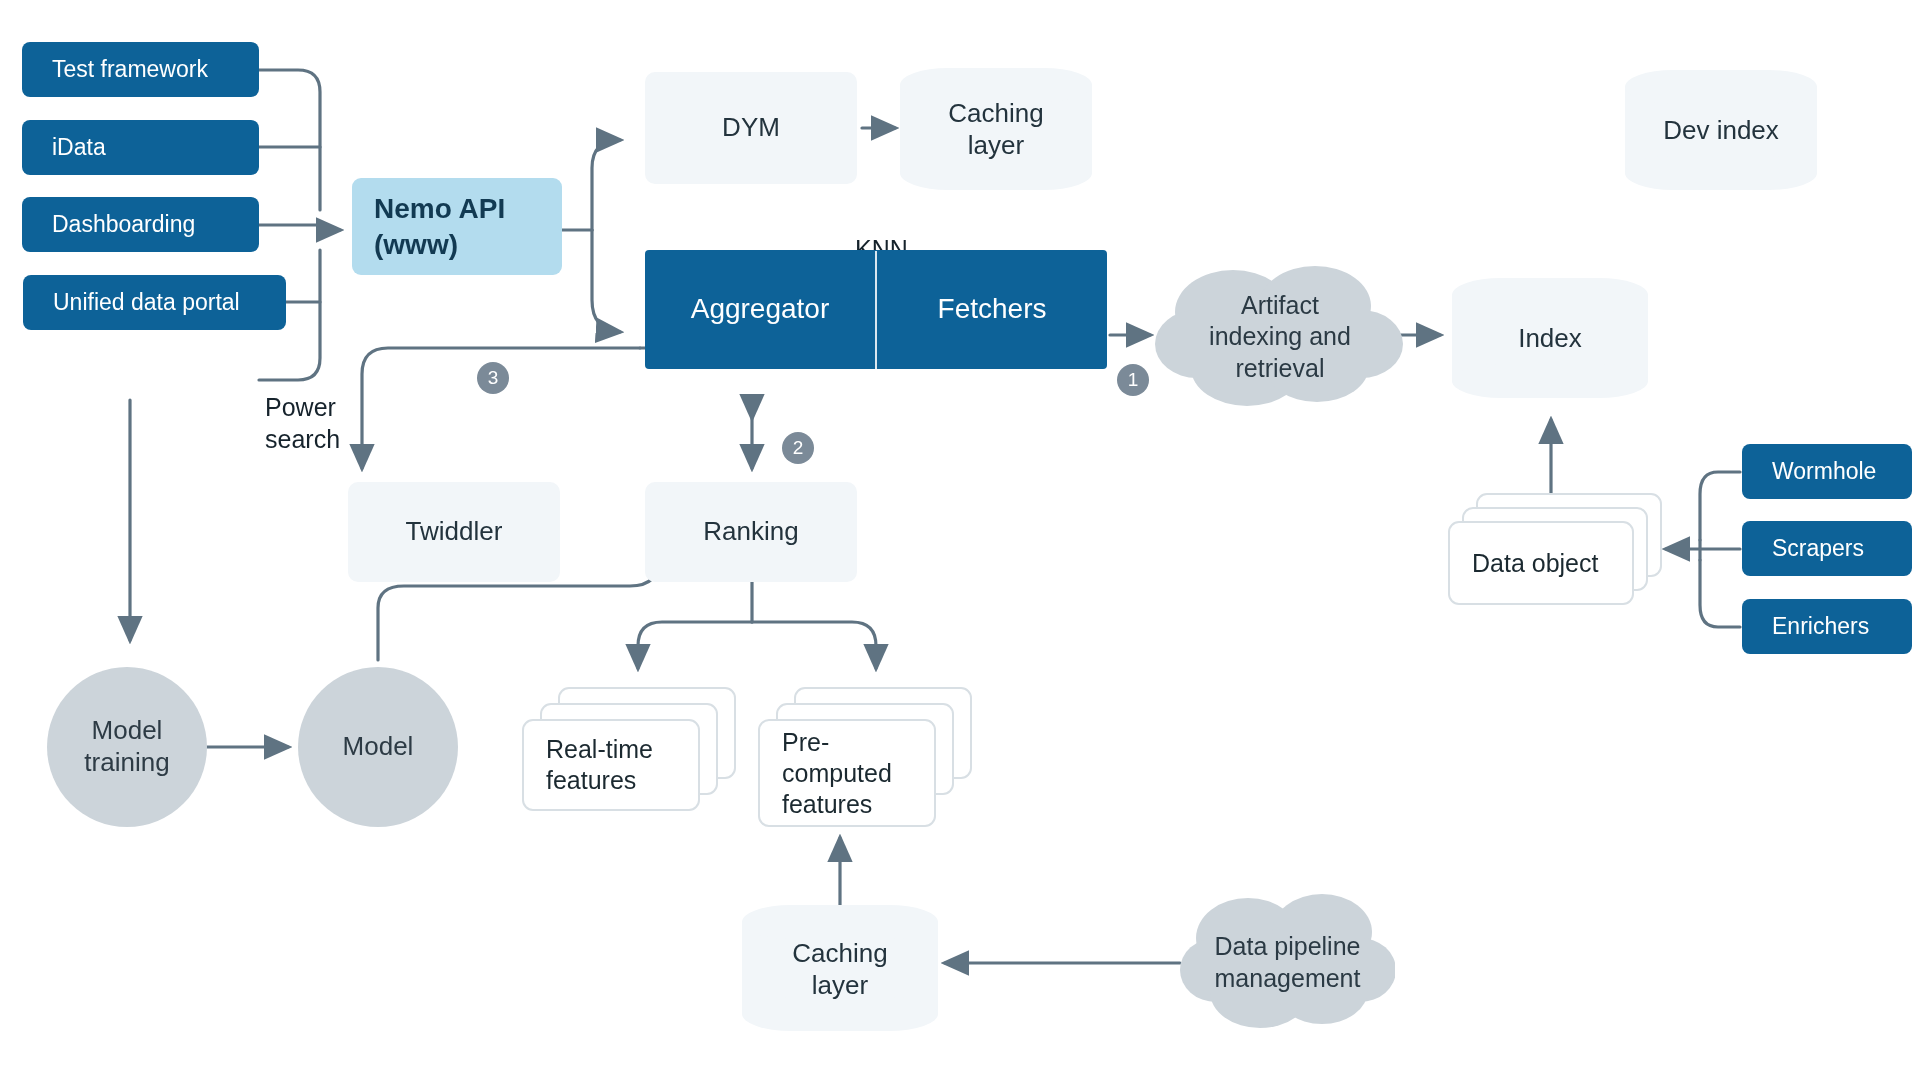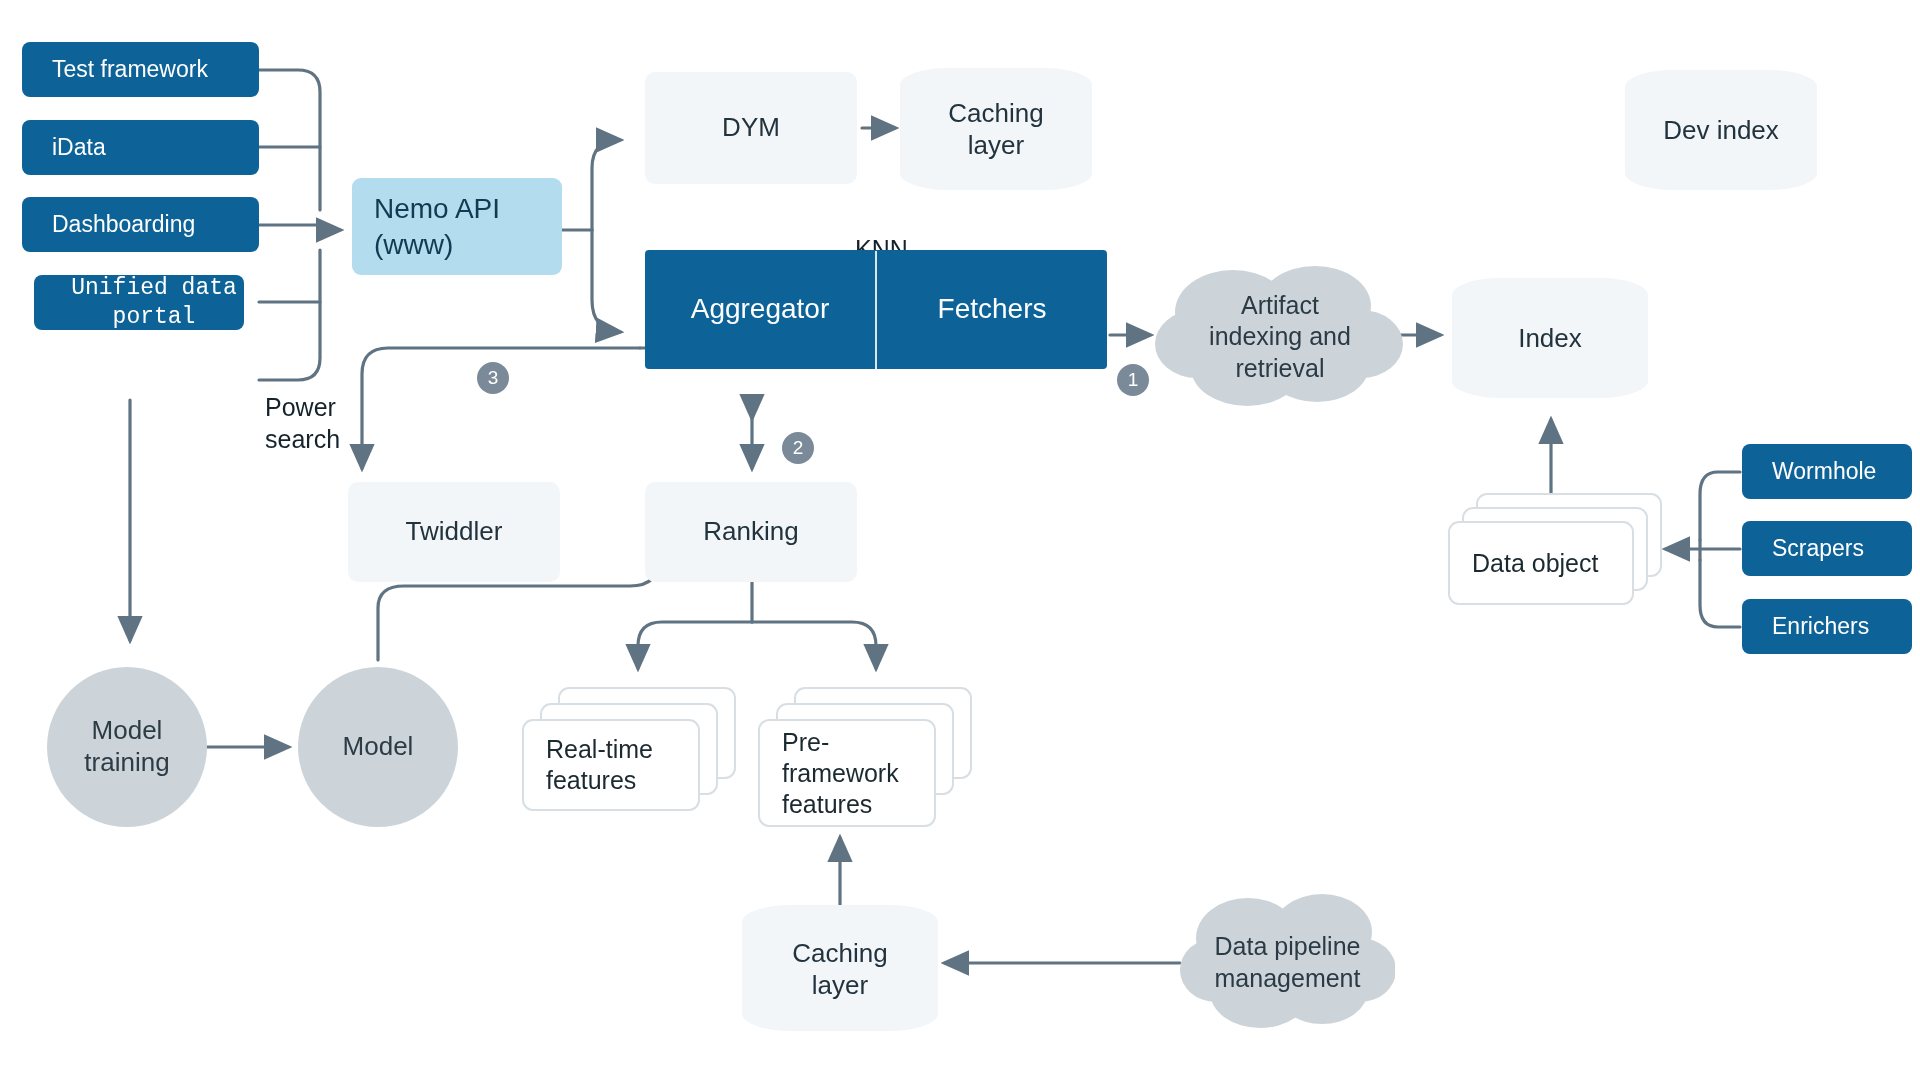--- a/index.html
+++ b/index.html
@@ -46,20 +46,21 @@
   
   .lightblue {
     background: #b3dcee;
     color: #123a52;
     border-radius: 9px;
     font-size: 28px;
     justify-content: flex-start;
     padding-left: 22px;
     line-height: 1.28;
     text-align: left;
+    font-weight: bold;
   }
 
   
   .palebox {
     background: #f2f6f9;
     color: #23333d;
     border-radius: 10px;
     font-size: 26px;
   }
 
@@ -248,21 +249,21 @@
 
   <div class="node pill" style="left:22px; top:42px; width:237px; height:55px;">
     <span>Test framework</span>
   </div>
   <div class="node pill" style="left:22px; top:120px; width:237px; height:55px;">
     <span>iData</span>
   </div>
   <div class="node pill" style="left:22px; top:197px; width:237px; height:55px;">
     <span>Dashboarding</span>
   </div>
-  <div class="node pill" style="left:34px; top:275px; width:210px; height:55px;font-family:Liberation Mono, monospace;">
+  <div class="node pill" style="left:23px; top:275px; width:263px; height:55px;">
     <span>Unified data portal</span>
   </div>
 
   <div class="note" style="left:265px; top:392px; width:170px;">Power
 search</div>
 
 
   <div class="node lightblue" style="left:352px; top:178px; width:210px; height:97px; white-space:pre-line;">Nemo API
 (www)</div>
 
@@ -368,21 +369,21 @@
     <div class="sheet" style="left:36px; top:0; width:178px; height:92px;"></div>
     <div class="sheet" style="left:18px; top:16px; width:178px; height:92px;"></div>
     <div class="sheet front" style="left:0; top:32px; width:178px; height:92px; white-space:pre-line;">Real-time
 features</div>
   </div>
 
   <div class="stack" style="left:758px; top:687px; width:214px; height:145px;">
     <div class="sheet" style="left:36px; top:0; width:178px; height:92px;"></div>
     <div class="sheet" style="left:18px; top:16px; width:178px; height:92px;"></div>
     <div class="sheet front" style="left:0; top:32px; width:178px; height:108px; white-space:pre-line;">Pre-
-framework
+computed
 features</div>
   </div>
 
   <div class="cyl" style="left:742px; top:905px; width:196px; height:128px;">
     <div class="body" style="top:17px; height:92px;"></div>
     <div class="cap" style="top:0;"></div>
     <div class="cap" style="top:92px;"></div>
     <div class="label" style="white-space:pre-line;">Caching
 layer</div>
   </div>

